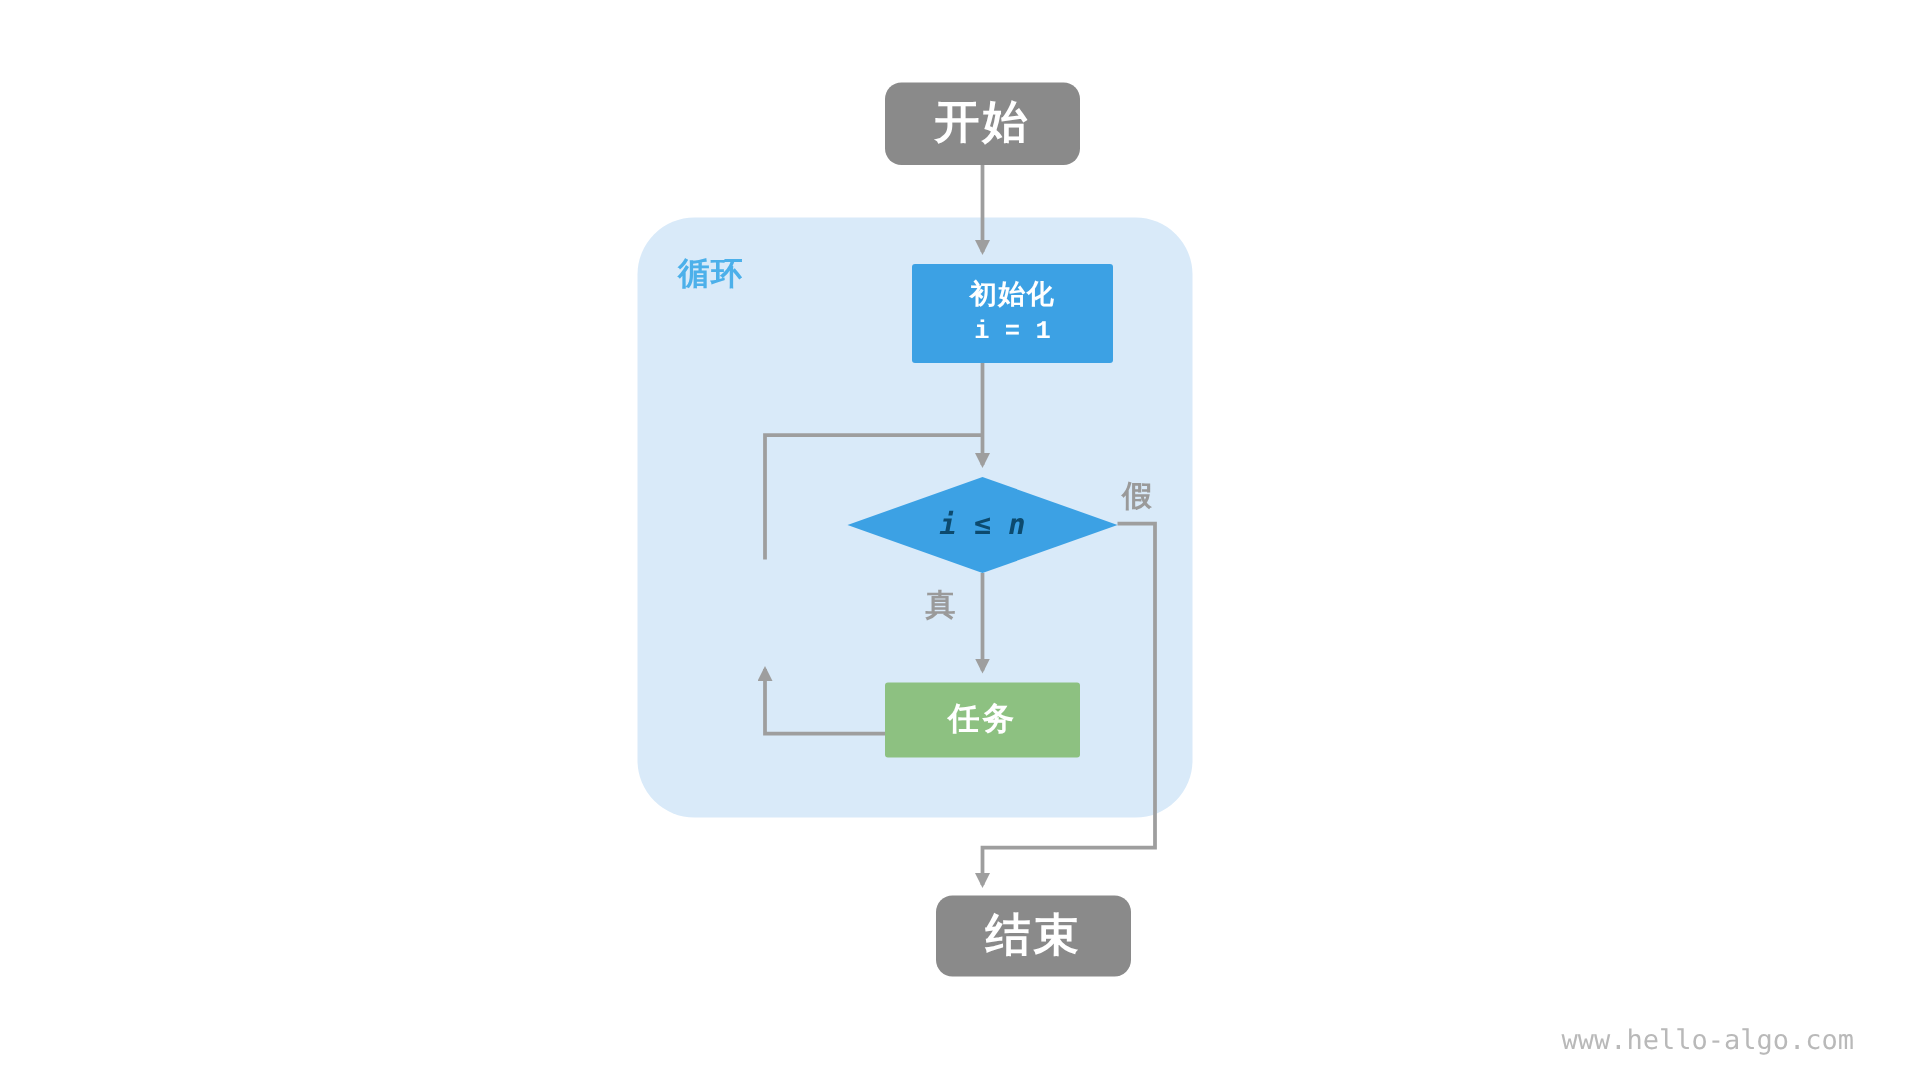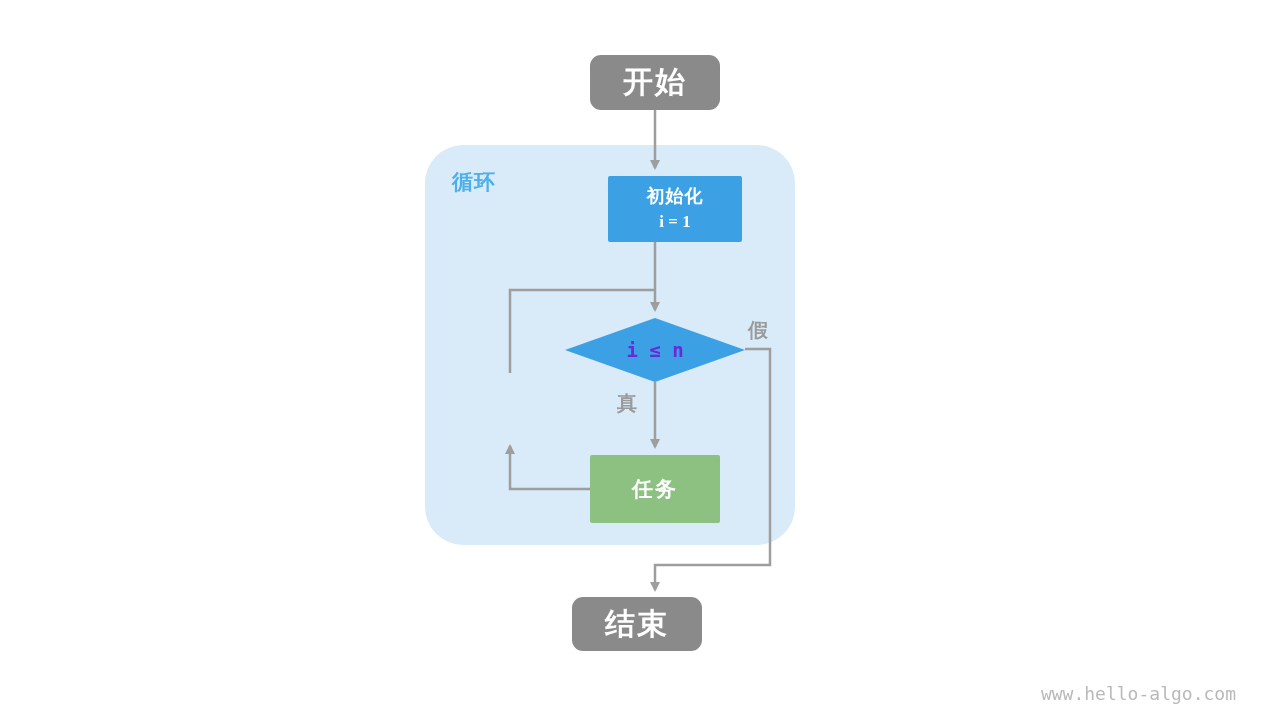--- a/index.html
+++ b/index.html
@@ -60,43 +60,44 @@
   }
   .process {
     background: #3ca1e4;
     border-radius: 2px;
   }
   .process .title-line {
     font-size: 18px;
     letter-spacing: 1px;
   }
   .process .code-line {
-    font-family: Liberation Serif, serif;
+    font-family: Liberation Mono, monospace;
     font-size: 17px;
     margin-top: 2px;
   }
   .task {
     background: #8dc181;
     border-radius: 2px;
     font-size: 21px;
     letter-spacing: 2px;
   }
   .diamond-label {
     position: absolute;
     left: 565px;
     top: 318px;
     width: 180px;
     height: 64px;
     display: flex;
     align-items: center;
     justify-content: center;
-    color: #6d28d9;
+    color: #0c4a6e;
     font-family: "DejaVu Sans Mono", monospace;
     font-size: 19px;
     font-weight: bold;
+    font-style: italic;
   }
   .branch-label {
     position: absolute;
     color: #9a9a9a;
     font-size: 20px;
     font-weight: bold;
   }
   .branch-false { left: 748px; top: 317px; }
   .branch-true  { left: 617px; top: 390px; }
   .watermark {
@@ -104,22 +105,22 @@
     right: 44px;
     bottom: 16px;
     color: #b9b9b9;
     font-family: "DejaVu Sans Mono", monospace;
     font-size: 18px;
   }
   
   .n-start  { left: 590px; top: 55px;  width: 130px; height: 55px; }
   .n-init   { left: 588px; top: 176px; width: 134px; height: 66px; margin-left: 20px; }
   .n-update { left: 443px; top: 373px; width: 132px; height: 65px; }
-  .n-task   { left: 590px; top: 455px; width: 130px; height: 68px; text-align: right; }
-  .n-end    { left: 572px; top: 597px; width: 130px; height: 54px; }
+  .n-task   { left: 590px; top: 455px; width: 130px; height: 50px; text-align: right; }
+  .n-end    { left: 624px; top: 597px; width: 130px; height: 54px; }
 </style>
 </head>
 <body>
 
 <div class="canvas">
 
   <div class="loop-region"></div>
   <div class="loop-region-label">循环</div>
 
   <svg class="connectors" viewBox="0 0 1280 720" xmlns="http://www.w3.org/2000/svg">

